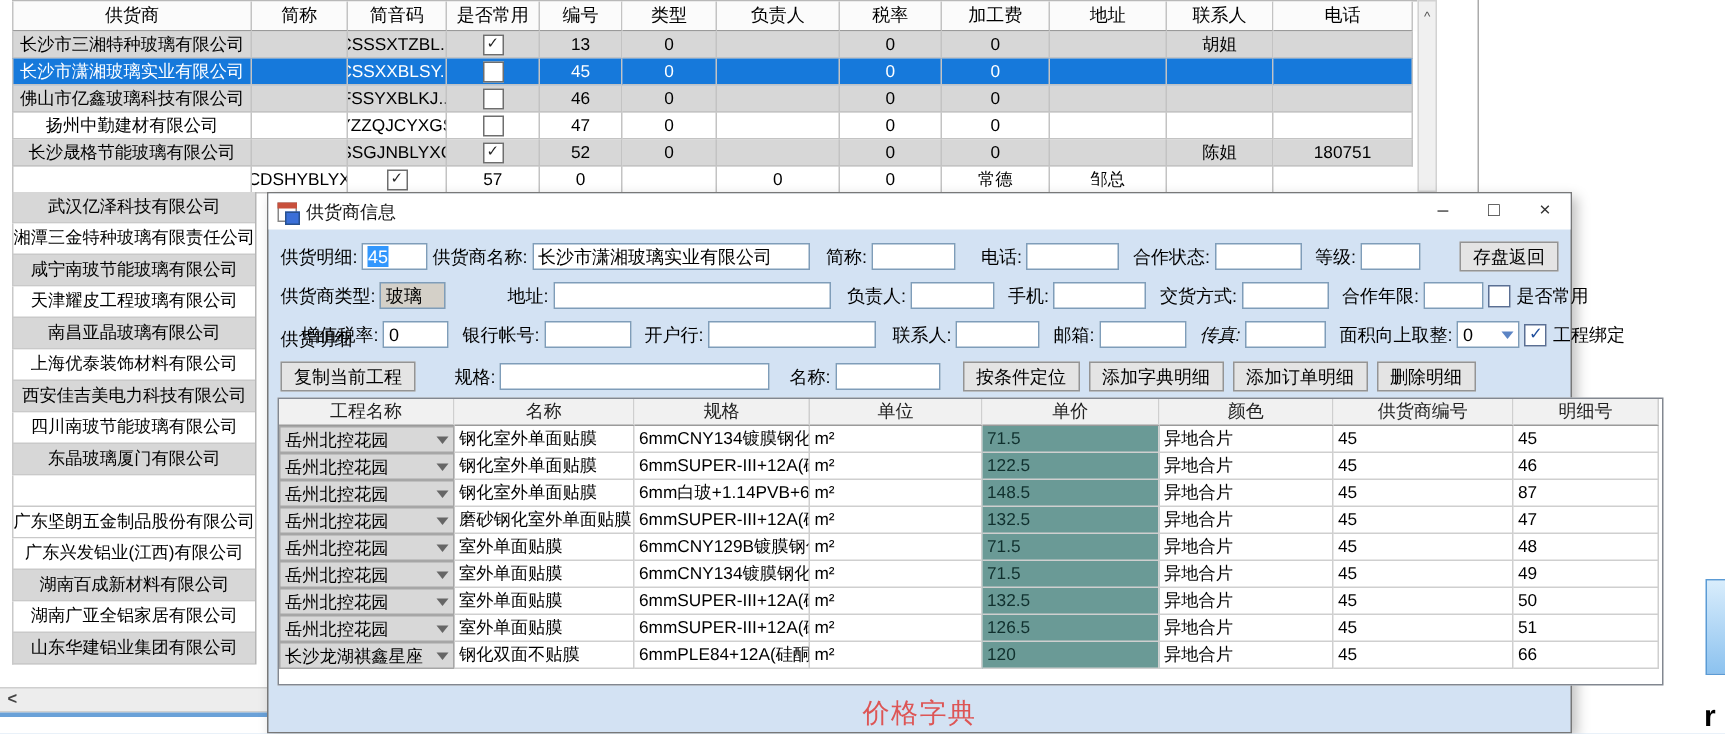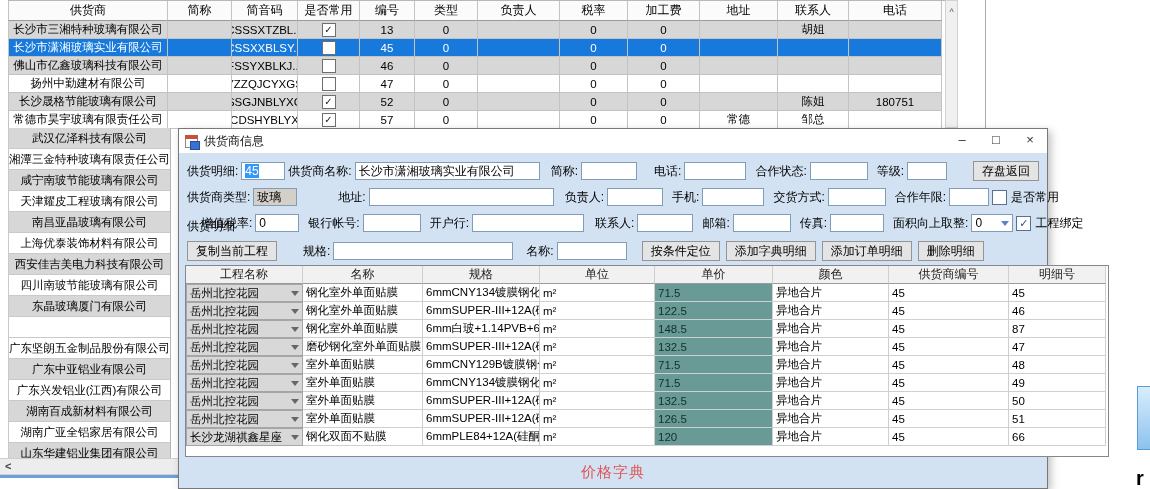--- a/index.html
+++ b/index.html
@@ -66,21 +66,21 @@
   .dtable{position:absolute;left:6px;top:136px;width:924px;height:192px;background:#fff;
           border:1px solid #828790;box-sizing:border-box;overflow:hidden;}
   .dgrow{display:grid;grid-template-columns:117px 120px 117px 115px 118px 116px 120px 97px;height:18px;}
   .dgrow.hdr .dgc{background:#f1f1f1;border-bottom:1px solid #9a9a9a;justify-content:center;font-size:12px;color:#222;}
   .dgc{border-right:1px solid #cfcfcf;border-bottom:1px solid #cfcfcf;font-size:11.5px;
        display:flex;align-items:center;padding:0 3px;overflow:hidden;white-space:nowrap;box-sizing:border-box;}
   .dgc.price{background:#6a9a96;color:#10302e;}
   .dgc.combocell{background:#d8d8d8;border:1px solid #a6a6a6;margin:0;justify-content:space-between;}
   .dgc .carrow{width:0;height:0;border-left:4px solid transparent;border-right:4px solid transparent;
         border-top:5px solid #666;flex-shrink:0;}
-  .footnote{position:absolute;left:0;top:334px;width:100%;text-align:center;font-size:15px;
+  .footnote{position:absolute;left:0;top:334px;width:100%;text-align:center;font-size:18px;
             letter-spacing:1px;color:#dd5555;}
 </style>
 </head>
 <body>
 
 <div class="bg-grid">
   <div class="bgrow hdr" id="bg-header">
       <div class="bgc">供货商</div>
       <div class="bgc">简称</div>
       <div class="bgc">简音码</div>
@@ -169,21 +169,20 @@
         <div class="bgc">52</div>
         <div class="bgc">0</div>
         <div class="bgc"></div>
         <div class="bgc">0</div>
         <div class="bgc">0</div>
         <div class="bgc"></div>
         <div class="bgc">陈姐</div>
         <div class="bgc">180751</div>
       </div>
       <div class="bgrow">
-        <div class="bgc">常德市昊宇玻璃有限责任公司</div>
         <div class="bgc"></div>
         <div class="bgc">CDSHYBLYX</div>
         <div class="bgc">
           <span class="cb">✓</span>
         </div>
         <div class="bgc">57</div>
         <div class="bgc">0</div>
         <div class="bgc"></div>
         <div class="bgc">0</div>
         <div class="bgc">0</div>
@@ -203,21 +202,20 @@
     <div class="item">湘潭三金特种玻璃有限责任公司</div>
     <div class="item gray">咸宁南玻节能玻璃有限公司</div>
     <div class="item">天津耀皮工程玻璃有限公司</div>
     <div class="item gray">南昌亚晶玻璃有限公司</div>
     <div class="item">上海优泰装饰材料有限公司</div>
     <div class="item gray">西安佳吉美电力科技有限公司</div>
     <div class="item">四川南玻节能玻璃有限公司</div>
     <div class="item gray">东晶玻璃厦门有限公司</div>
     <div class="item"></div>
     <div class="item">广东坚朗五金制品股份有限公司</div>
-    <div class="item gray">广东中亚铝业有限公司</div>
     <div class="item">广东兴发铝业(江西)有限公司</div>
     <div class="item gray">湖南百成新材料有限公司</div>
     <div class="item">湖南广亚全铝家居有限公司</div>
     <div class="item gray">山东华建铝业集团有限公司</div>
   </div>
 <div class="hscroll">
   <span>&lt;</span>
 </div>
 <div class="blueline"></div>
 
@@ -278,21 +276,21 @@
     <span class="lb" style="margin-left:14px;">增值税率:</span>
     <div class="tb" style="width:44px;"><span>0</span></div>
     <span class="lb" style="margin-left:6px;">银行帐号:</span>
     <div class="tb" style="width:58px;"></div>
     <span class="lb" style="margin-left:6px;">开户行:</span>
     <div class="tb" style="width:112px;"></div>
     <span class="lb" style="margin-left:8px;">联系人:</span>
     <div class="tb" style="width:56px;"></div>
     <span class="lb" style="margin-left:6px;">邮箱:</span>
     <div class="tb" style="width:58px;"></div>
-    <span class="lb" style="margin-left:6px;">传真:</span>
+    <span class="lb" style="margin-left:6px;font-style:italic;">传真:</span>
     <div class="tb" style="width:54px;"></div>
     <span class="lb" style="margin-left:6px;">面积向上取整:</span>
     <div class="tb combo" style="width:42px;">
       <span>0</span>
         <span class="carr"></span>
     </div>
     <div class="ckwrap" style="margin-left:auto;">
       <span class="cb13" id="ck-bind">✓</span>
       <span class="lb">工程绑定</span>
     </div>

